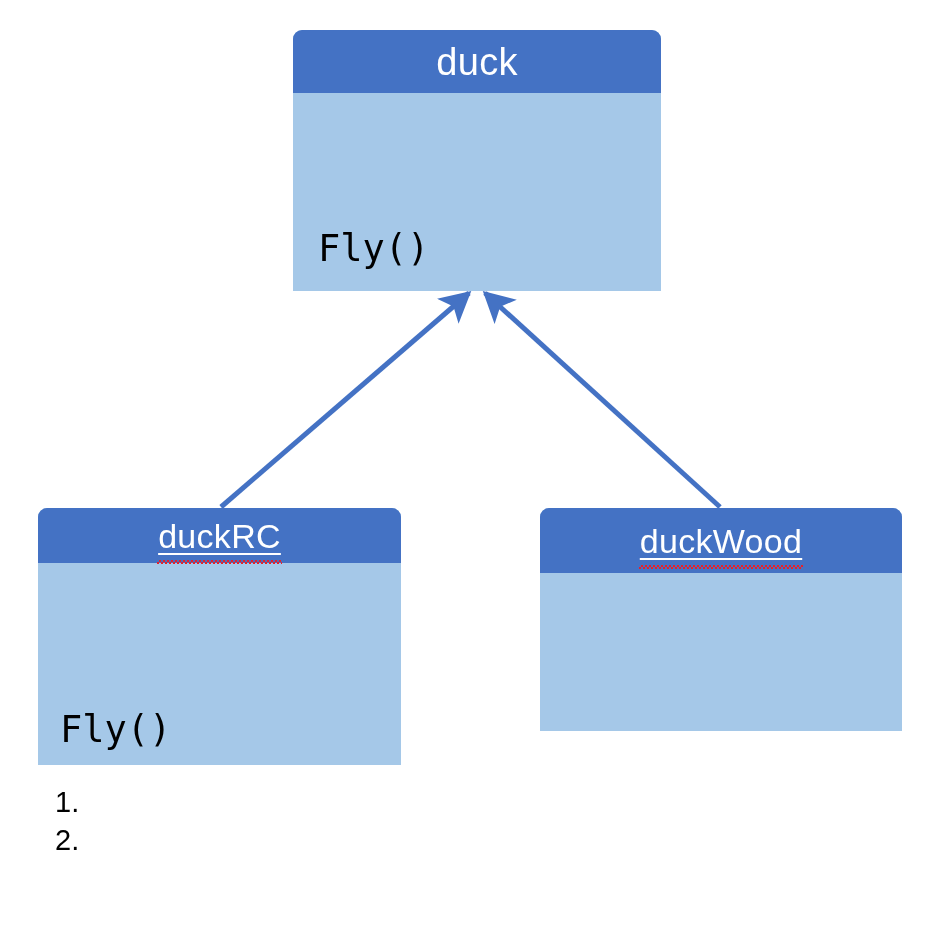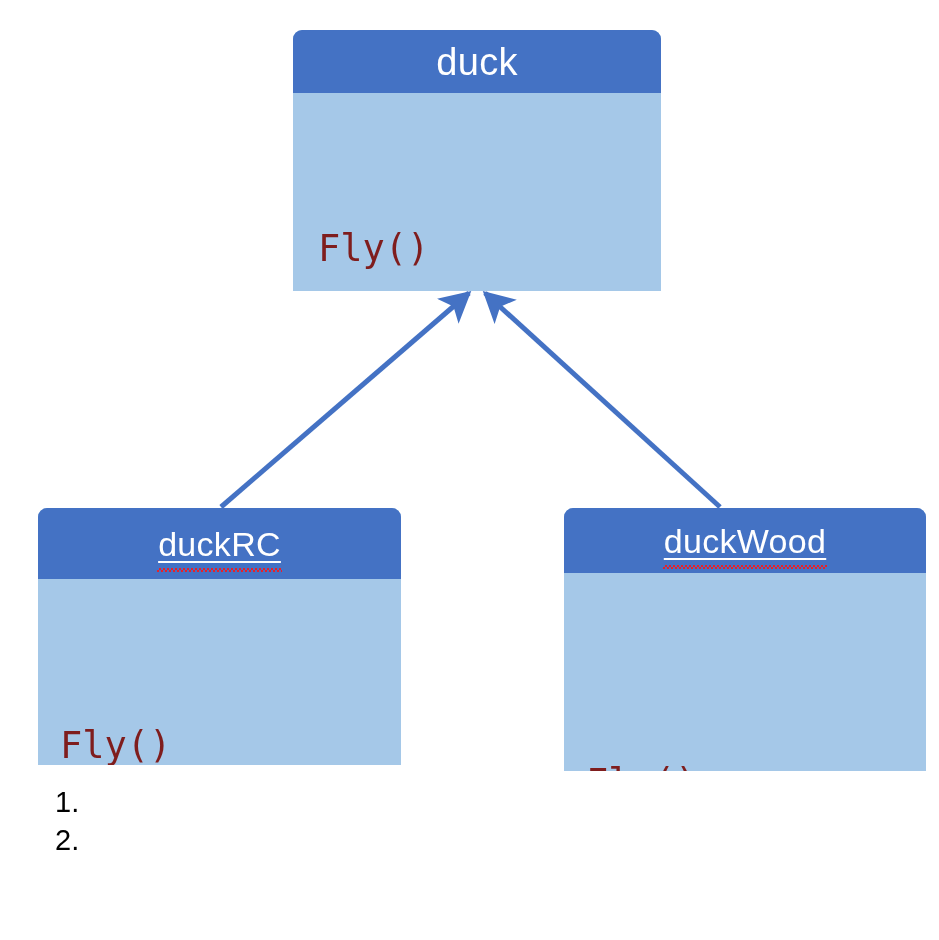--- a/index.html
+++ b/index.html
@@ -82,21 +82,21 @@
     background-position: 0 0, 2px 0;
   }
   .class-body {
     box-sizing: border-box;
     width: 100%;
     color: #ffffff;
     font-family: "DejaVu Sans Mono", "Liberation Mono", monospace;
     white-space: pre;
   }
   .member-line {
-    color: #7f1d1d;
+    color: #000000;
     white-space: pre;
   }
 
   
   #box-duck {
     left: 293px;
     top: 30px;
     width: 368px;
     height: 261px;
   }
@@ -113,37 +113,37 @@
   }
 
   
   #box-duckrc {
     left: 38px;
     top: 508px;
     width: 363px;
     height: 257px;
   }
   #box-duckrc .class-header {
-    height: 71px;
+    height: 55px;
   }
   #box-duckrc .class-title {
     font-size: 34px;
   }
   #box-duckrc .class-body {
     padding: 42px 0 0 22px;
     font-size: 37px;
     line-height: 50px;
   }
 
   
   #box-duckwood {
-    left: 564px;
+    left: 540px;
     top: 508px;
     width: 362px;
-    height: 263px;
+    height: 223px;
   }
   #box-duckwood .class-header {
     height: 65px;
   }
   #box-duckwood .class-title {
     font-size: 34px;
   }
   #box-duckwood .class-body {
     padding: 85px 0 0 22px;
     font-size: 37px;

